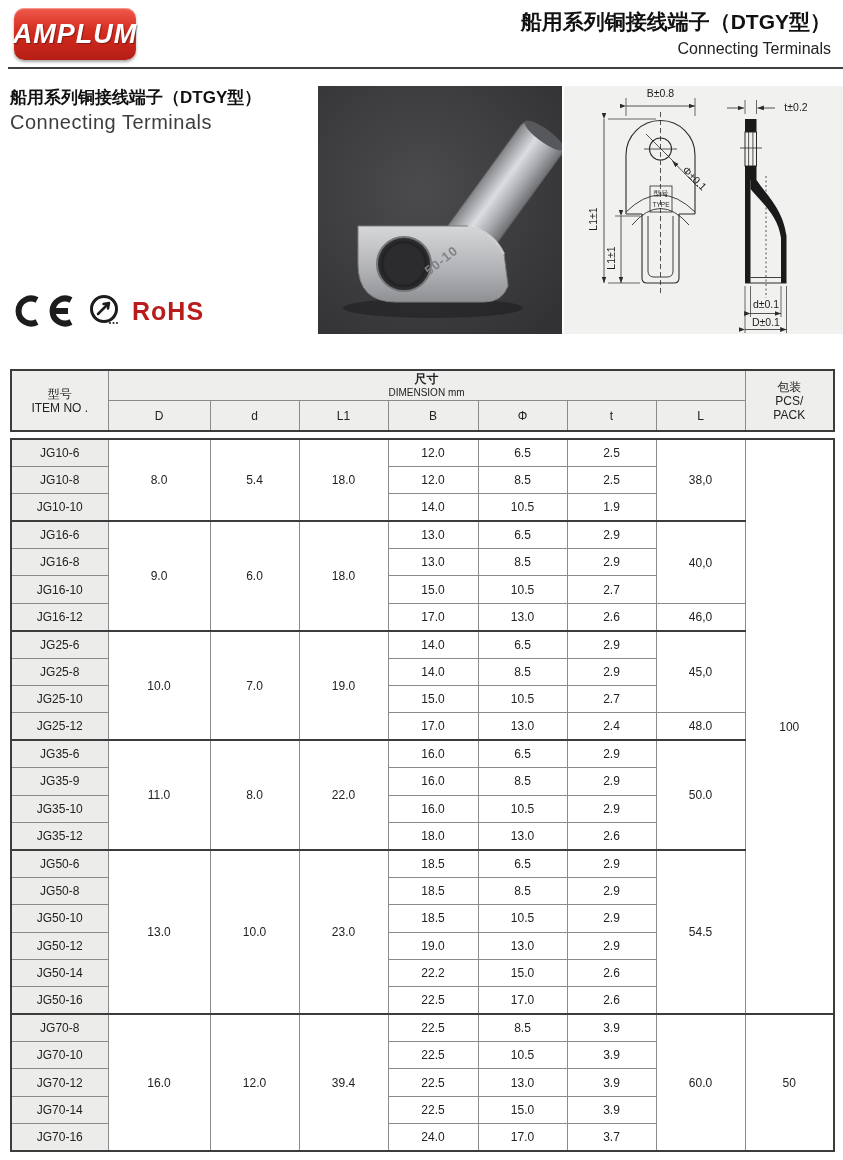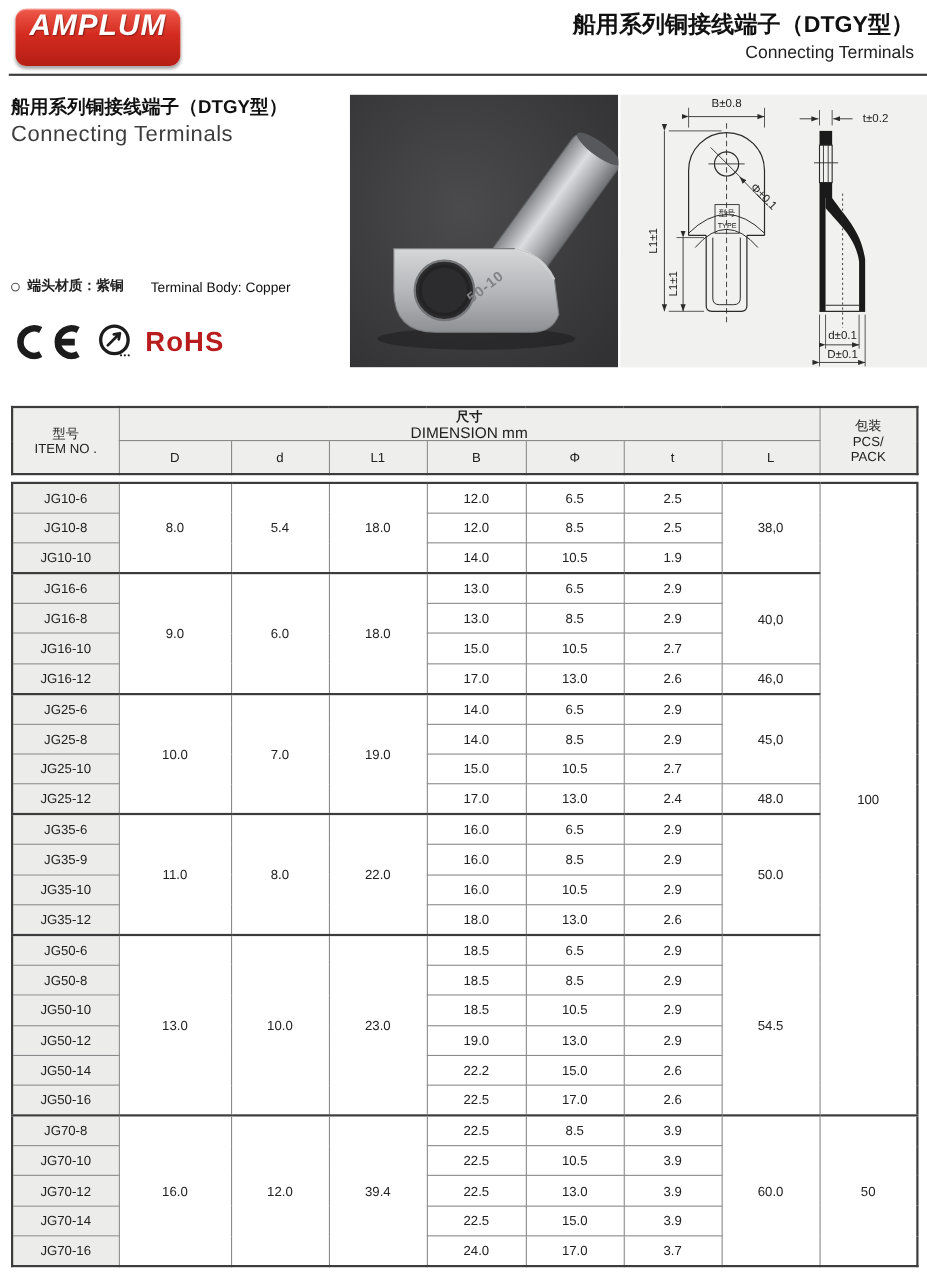--- a/index.html
+++ b/index.html
@@ -1,23 +1,23 @@
 <!DOCTYPE html>
 <html><head>
 <meta charset="utf-8">
 <style>
   html,body{margin:0;padding:0;background:#fff;}
   body{font-family:"Liberation Sans","DejaVu Sans",sans-serif;color:#222;}
   #page{position:relative;width:843px;height:1160px;background:#fff;overflow:hidden;}
 
   
-  .logo{position:absolute;left:14px;top:8px;width:150px;height:52px;
+  .logo{position:absolute;left:14px;top:8px;width:122px;height:52px;
     background:linear-gradient(180deg,#ef5a4b,#d42b1f 45%,#b51e14);
     border-radius:10px;box-shadow:0 2px 3px rgba(0,0,0,.35), inset 0 1px 1px rgba(255,255,255,.4);
-    display:flex;align-items:flex-start;justify-content:center;}
+    display:flex;align-items:center;justify-content:center;}
   .logo span{color:#fff;font-weight:bold;font-style:italic;font-size:27px;letter-spacing:1px;
     text-shadow:1px 1px 1px rgba(0,0,0,.35);}
   .head-titles{position:absolute;right:12px;top:8px;text-align:right;}
   .head-title-zh{font-size:21px;font-weight:bold;color:#111;}
   .head-title-en{font-size:16px;color:#222;margin-top:4px;}
   .head-rule{position:absolute;left:8px;right:0;top:67px;border-top:2px solid #3f3f3f;}
 
   
   .intro{position:absolute;left:10px;top:86px;width:300px;height:248px;}
   .intro-zh{font-size:17px;font-weight:bold;color:#111;}
@@ -36,21 +36,21 @@
   
   .spec-table{border-collapse:collapse;table-layout:fixed;width:823px;font-size:12px;color:#222;
     border:2px solid #3c3c3c;}
   .spec-table th,.spec-table td{border:1px solid #8a8a8a;text-align:center;padding:0;font-weight:normal;
     overflow:hidden;white-space:nowrap;}
   .header-table{position:absolute;left:10px;top:369px;}
   .header-table th{background:#eeeeec;height:29px;}
   .hdr-two span{display:block;line-height:14px;font-size:12px;}
   .hdr-dim span{display:block;line-height:14px;}
   .hdr-dim .zh{font-size:12px;font-weight:bold;}
-  .hdr-dim .en{font-size:14px;}
+  .hdr-dim .en{font-size:10px;}
   .body-table{position:absolute;left:10px;top:438px;padding-left:32px;}
   .body-table tr{height:27.4px;}
   .body-table td.item{background:#ececea;}
   .body-table tr.group-start td{border-top:2px solid #3c3c3c;}
 </style>
 </head>
 <body>
 
 <div id="page">
 
@@ -60,25 +60,20 @@
   <div class="head-titles">
     <div class="head-title-zh">船用系列铜接线端子（DTGY型）</div>
     <div class="head-title-en">Connecting Terminals</div>
   </div>
   <div class="head-rule"></div>
 
   <div class="intro">
     <div class="intro-zh">船用系列铜接线端子（DTGY型）</div>
     <div class="intro-en">Connecting Terminals</div>
     <div class="specs">
-      <div class="spec-line">
-        <span class="bullet"></span>
-        <span class="spec-zh">端头材质：紫铜</span>
-        <span class="spec-en">Terminal Body: Copper</span>
-      </div>
     </div>
     <div class="certs">
       <svg width="66" height="32" viewBox="0 0 66 32">
         <path d="M27,5 A12.5,12.5 0 1 0 27,27" fill="none" stroke="#1c1c1c" stroke-width="6"></path>
         <path d="M61,5 A12.5,12.5 0 1 0 61,27" fill="none" stroke="#1c1c1c" stroke-width="6"></path>
         <line x1="45" y1="16" x2="58" y2="16" stroke="#1c1c1c" stroke-width="6"></line>
       </svg>
       <svg width="32" height="34" viewBox="0 0 32 34">
         <circle cx="16" cy="15" r="12.5" fill="none" stroke="#1c1c1c" stroke-width="3"></circle>
         <path d="M21,9 L10,20 M21,9 l-5.5,1 M21,9 l-1,5.5" fill="none" stroke="#1c1c1c" stroke-width="2.5" stroke-linecap="round"></path>

